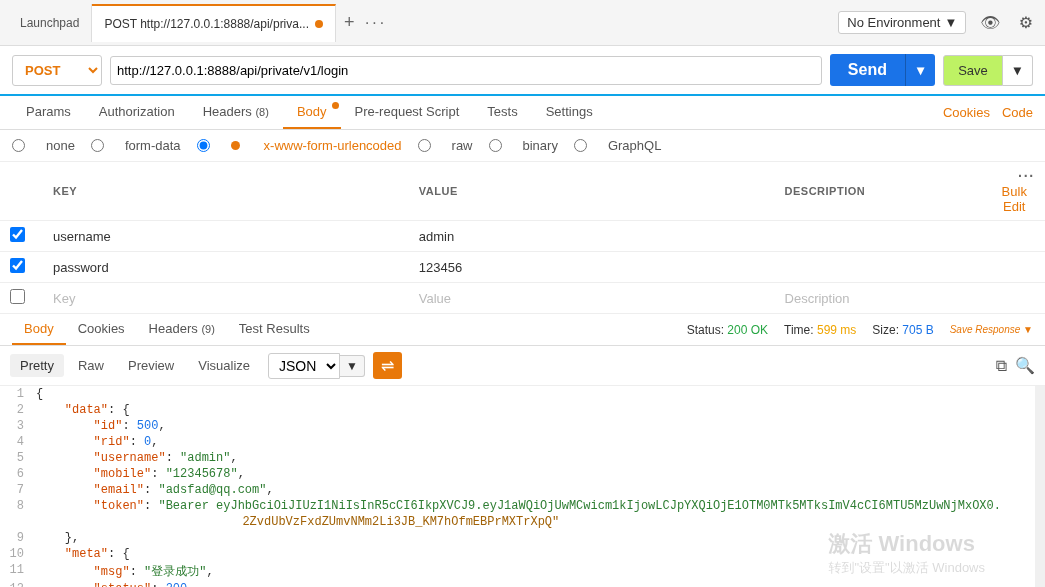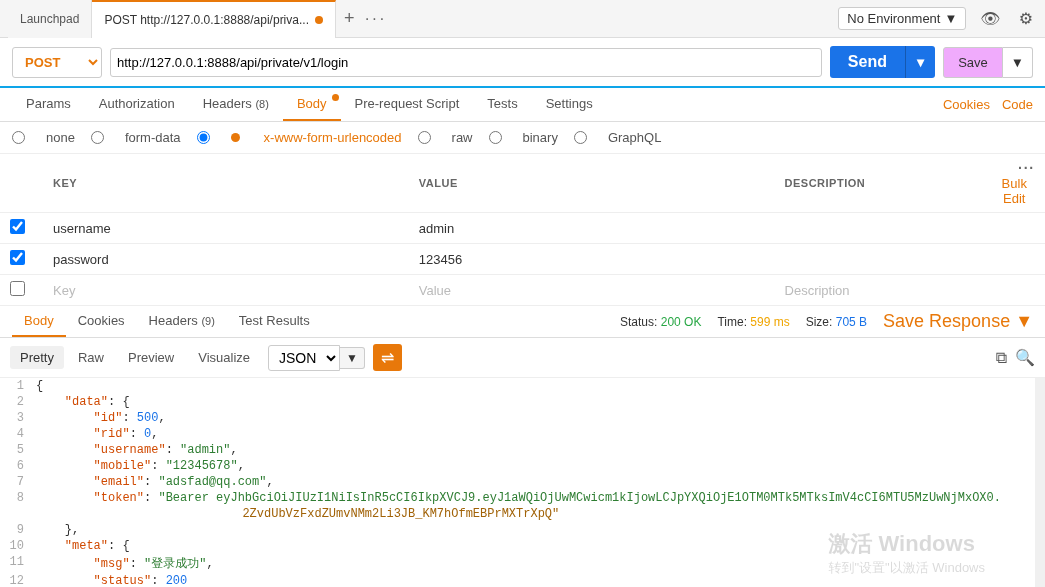--- a/index.html
+++ b/index.html
@@ -4,21 +4,21 @@
   <style>
     * { box-sizing: border-box; margin: 0; padding: 0; }
     body { font-family: 'Segoe UI', Arial, sans-serif; font-size: 13px; background: #fff; color: #333; overflow: hidden; }
 
     
     .top-bar {
       display: flex;
       align-items: center;
       background: #f5f5f5;
       border-bottom: 1px solid #ddd;
-      height: 38px;
+      height: 46px;
       padding: 0 8px;
     }
     .tab-item {
       display: flex;
       align-items: center;
       padding: 0 12px;
       height: 38px;
       font-size: 12px;
       color: #555;
       background: #f5f5f5;
@@ -90,21 +90,21 @@
     .send-dropdown {
       background: #1a73e8;
       color: #fff;
       border: none;
       border-left: 1px solid #1558b0;
       padding: 7px 8px;
       cursor: pointer;
       border-radius: 0 3px 3px 0;
     }
     .save-btn {
-      background: #f0abfc;
+      background: #bef264;
       color: #333;
       border: 1px solid #ccc;
       padding: 7px 14px;
       font-size: 13px;
       border-radius: 3px 0 0 3px;
       cursor: pointer;
     }
     .save-dropdown {
       background: #fff;
       color: #333;
@@ -235,22 +235,23 @@
       font-size: 12px;
     }
     .status-ok { color: #28a745; font-weight: 500; }
     .status-time { color: #f0a500; }
     .status-size { color: #1a73e8; }
     .save-response-btn {
       color: #e8780a;
       background: none;
       border: none;
       cursor: pointer;
-      font-size: 18px;
+      font-size: 10px;
       font-weight: 500;
+      font-style: italic;
     }
 
     
     .format-bar {
       display: flex;
       align-items: center;
       padding: 6px 10px;
       border-bottom: 1px solid #eee;
       gap: 4px;
       background: #fff;

